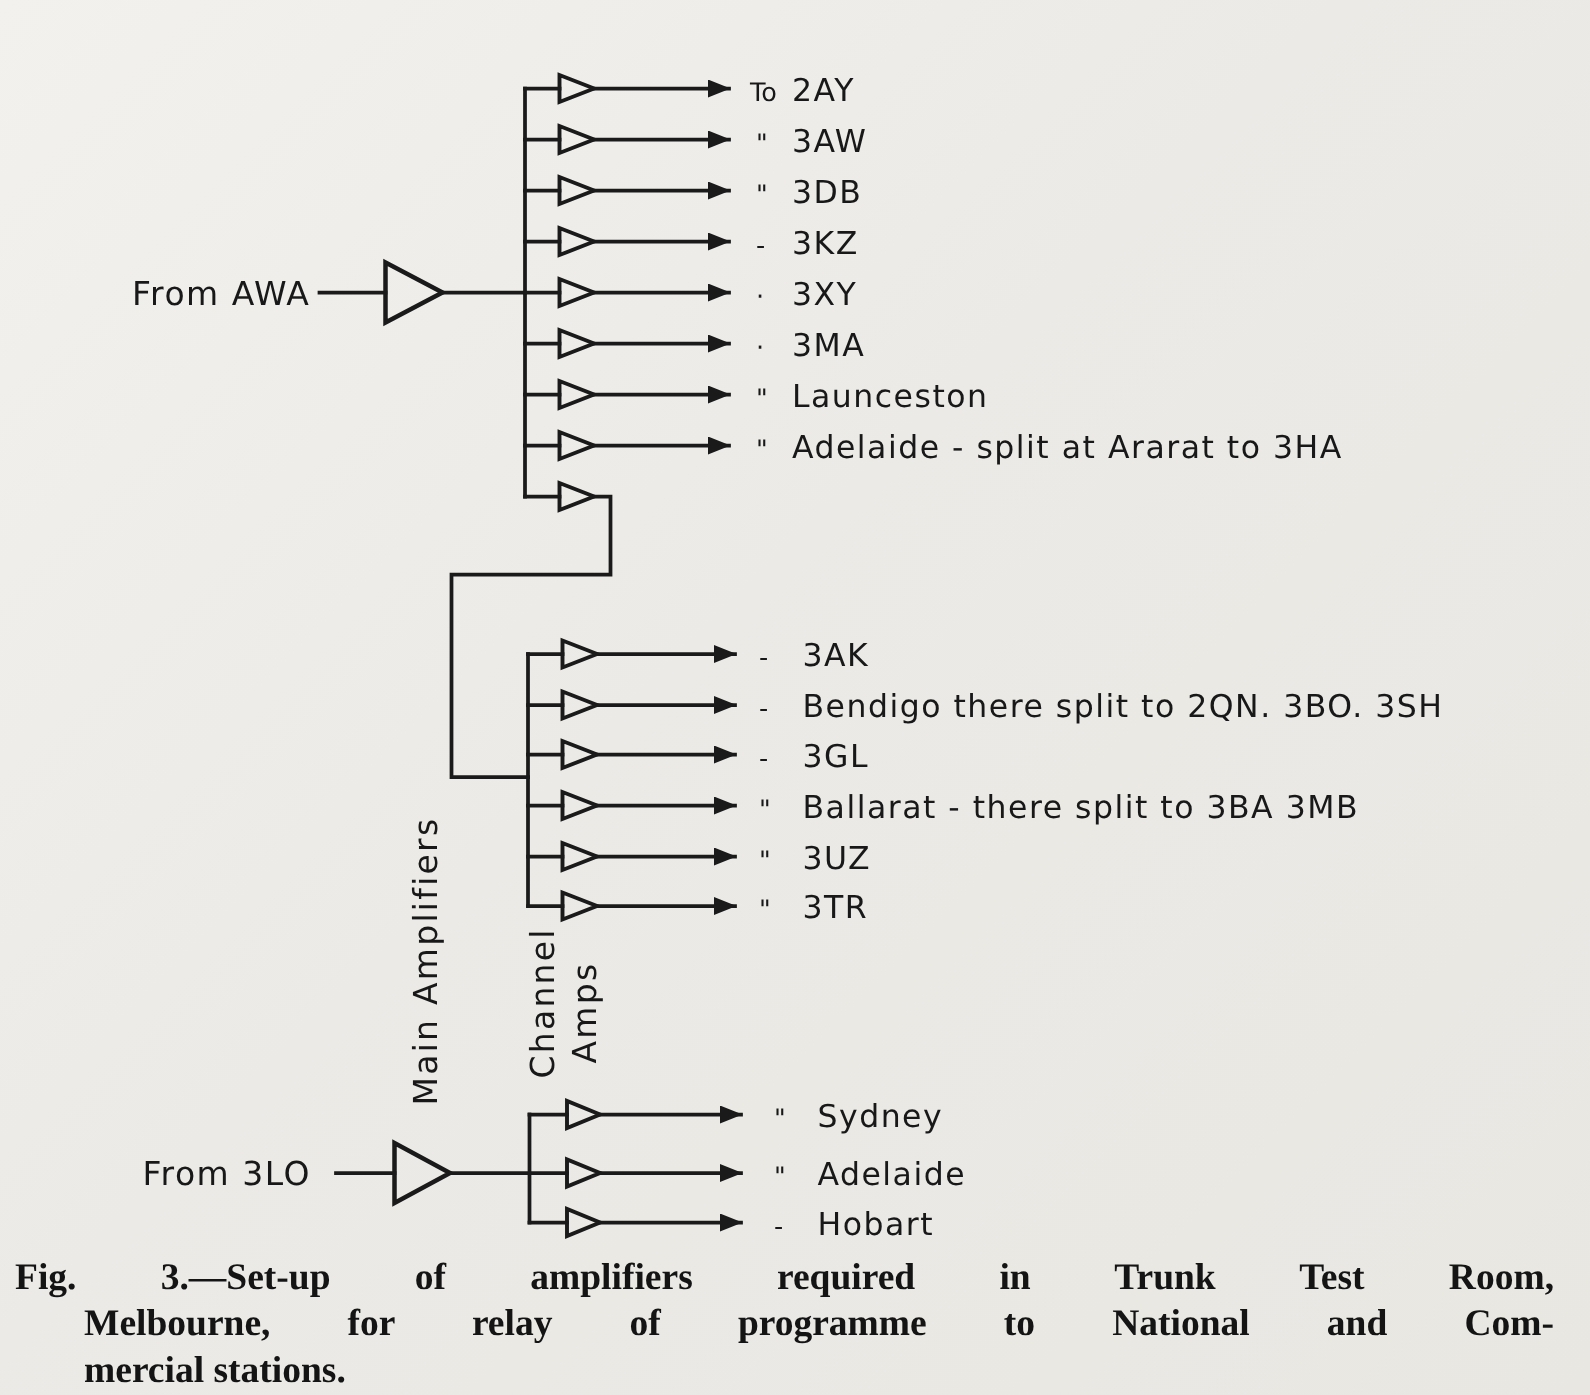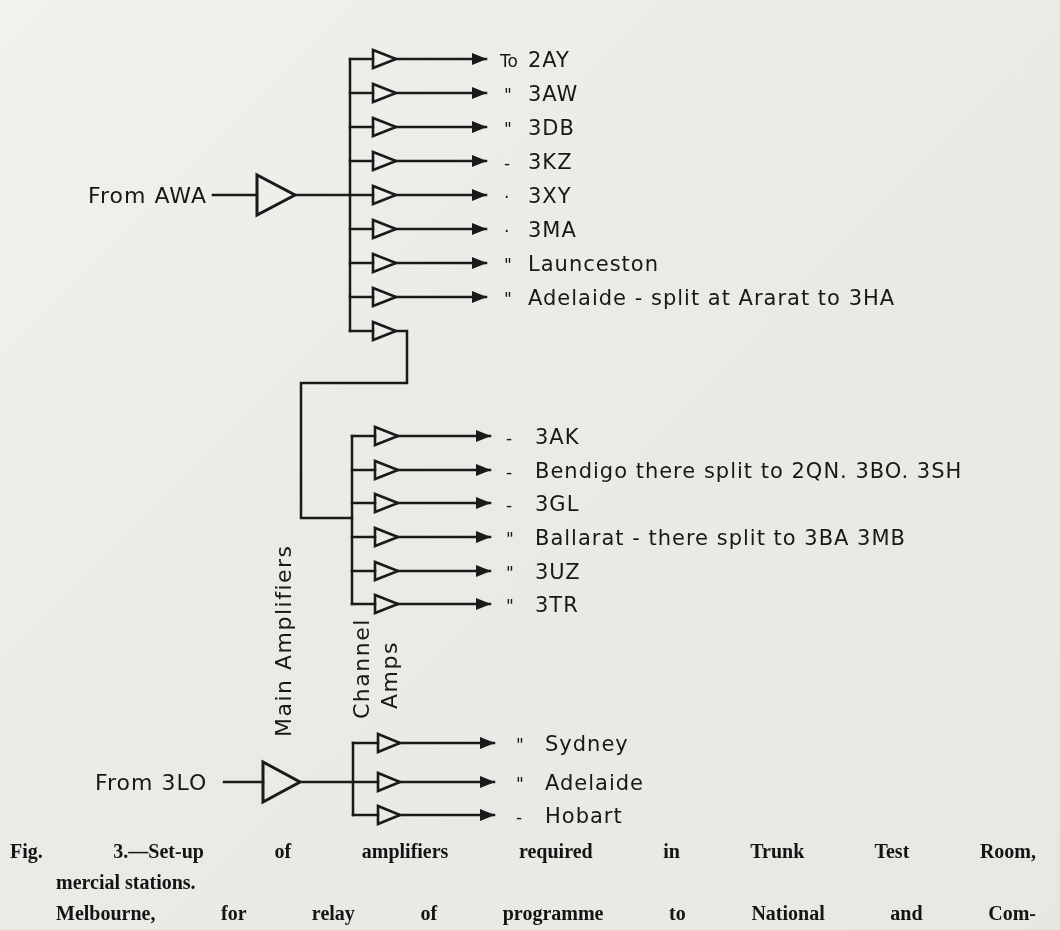--- a/index.html
+++ b/index.html
@@ -13,21 +13,21 @@
   .ln{stroke:#1a1a1a;stroke-width:2.5;fill:none;stroke-linecap:square;}
   .tri{stroke:#1a1a1a;stroke-width:2.6;fill:none;stroke-linejoin:miter;}
   .big{stroke-width:3;}
   text{fill:#181818;font-family:"DejaVu Sans",sans-serif;}
   .hw{font-size:21px;letter-spacing:1px;}
   .pfx{font-size:17px;letter-spacing:0;}
   .src{font-size:22px;letter-spacing:1px;}
   .vert{font-size:22px;letter-spacing:1.5px;}
   .caption{
     position:absolute;left:10px;top:836px;width:1026px;
-    font-family:"Liberation Serif",serif;font-size:20px;line-height:31px;
+    font-family:"Liberation Serif",serif;font-size:25px;line-height:31px;
     color:#141414;font-weight:bold;
   }
   .cap-line{white-space:nowrap;}
   .just{text-align:justify;text-align-last:justify;white-space:normal;}
   .indent{padding-left:46px;}
   .figno{font-weight:bold;}
 </style>
 </head>
 <body>
 
@@ -157,15 +157,15 @@
 
   <line class="ln" x1="353" y1="815" x2="378" y2="815"></line>
   <path class="tri" d="M378,806 L378,824 L400,815 Z"></path>
   <line class="ln" x1="400" y1="815" x2="494" y2="815" marker-end="url(#ah)"></line>
   <text class="pfx" x="516" y="823">-</text>
   <text class="hw" x="545" y="823">Hobart</text>
 </svg>
 
 <div class="caption">
   <div class="cap-line just"><span class="figno">Fig. 3.</span><span>—Set-up of amplifiers required in Trunk Test Room,</span></div>
+  <div class="cap-line just indent">Melbourne, for relay of programme to National and Com-</div>
   <div class="cap-line indent">mercial stations.</div>
-  <div class="cap-line just indent">Melbourne, for relay of programme to National and Com-</div>
 </div>
 
 </body></html>

